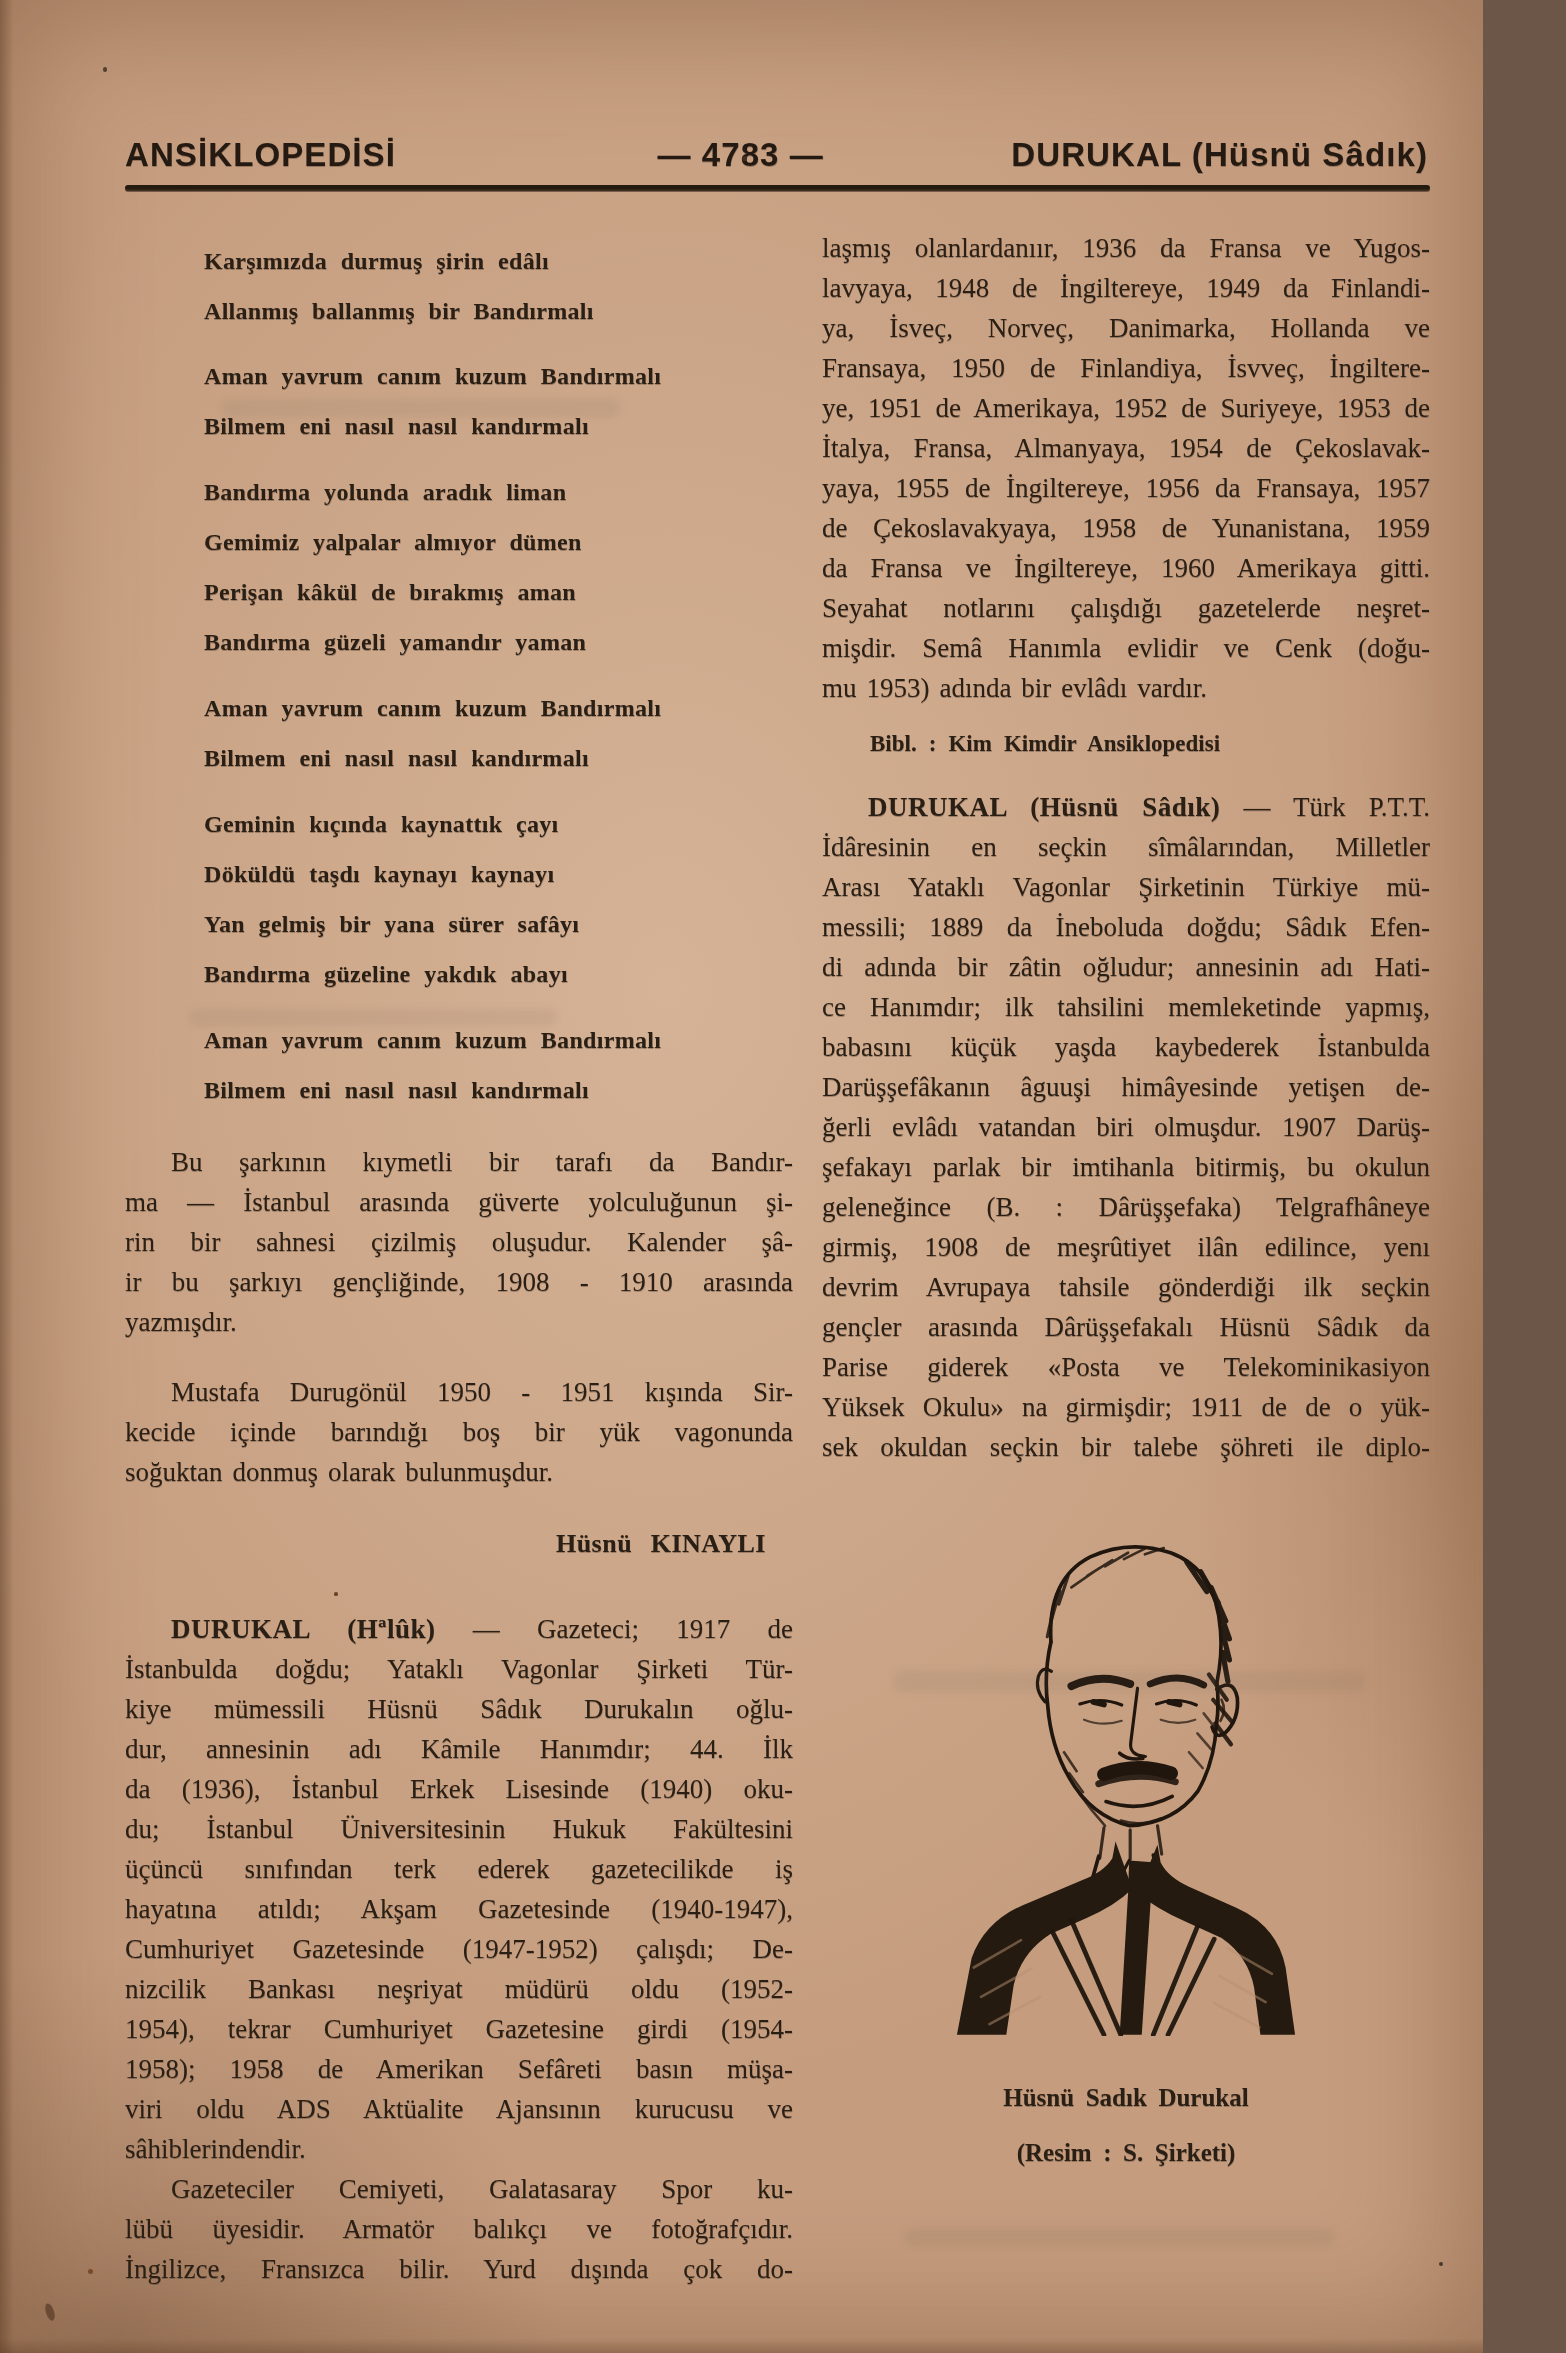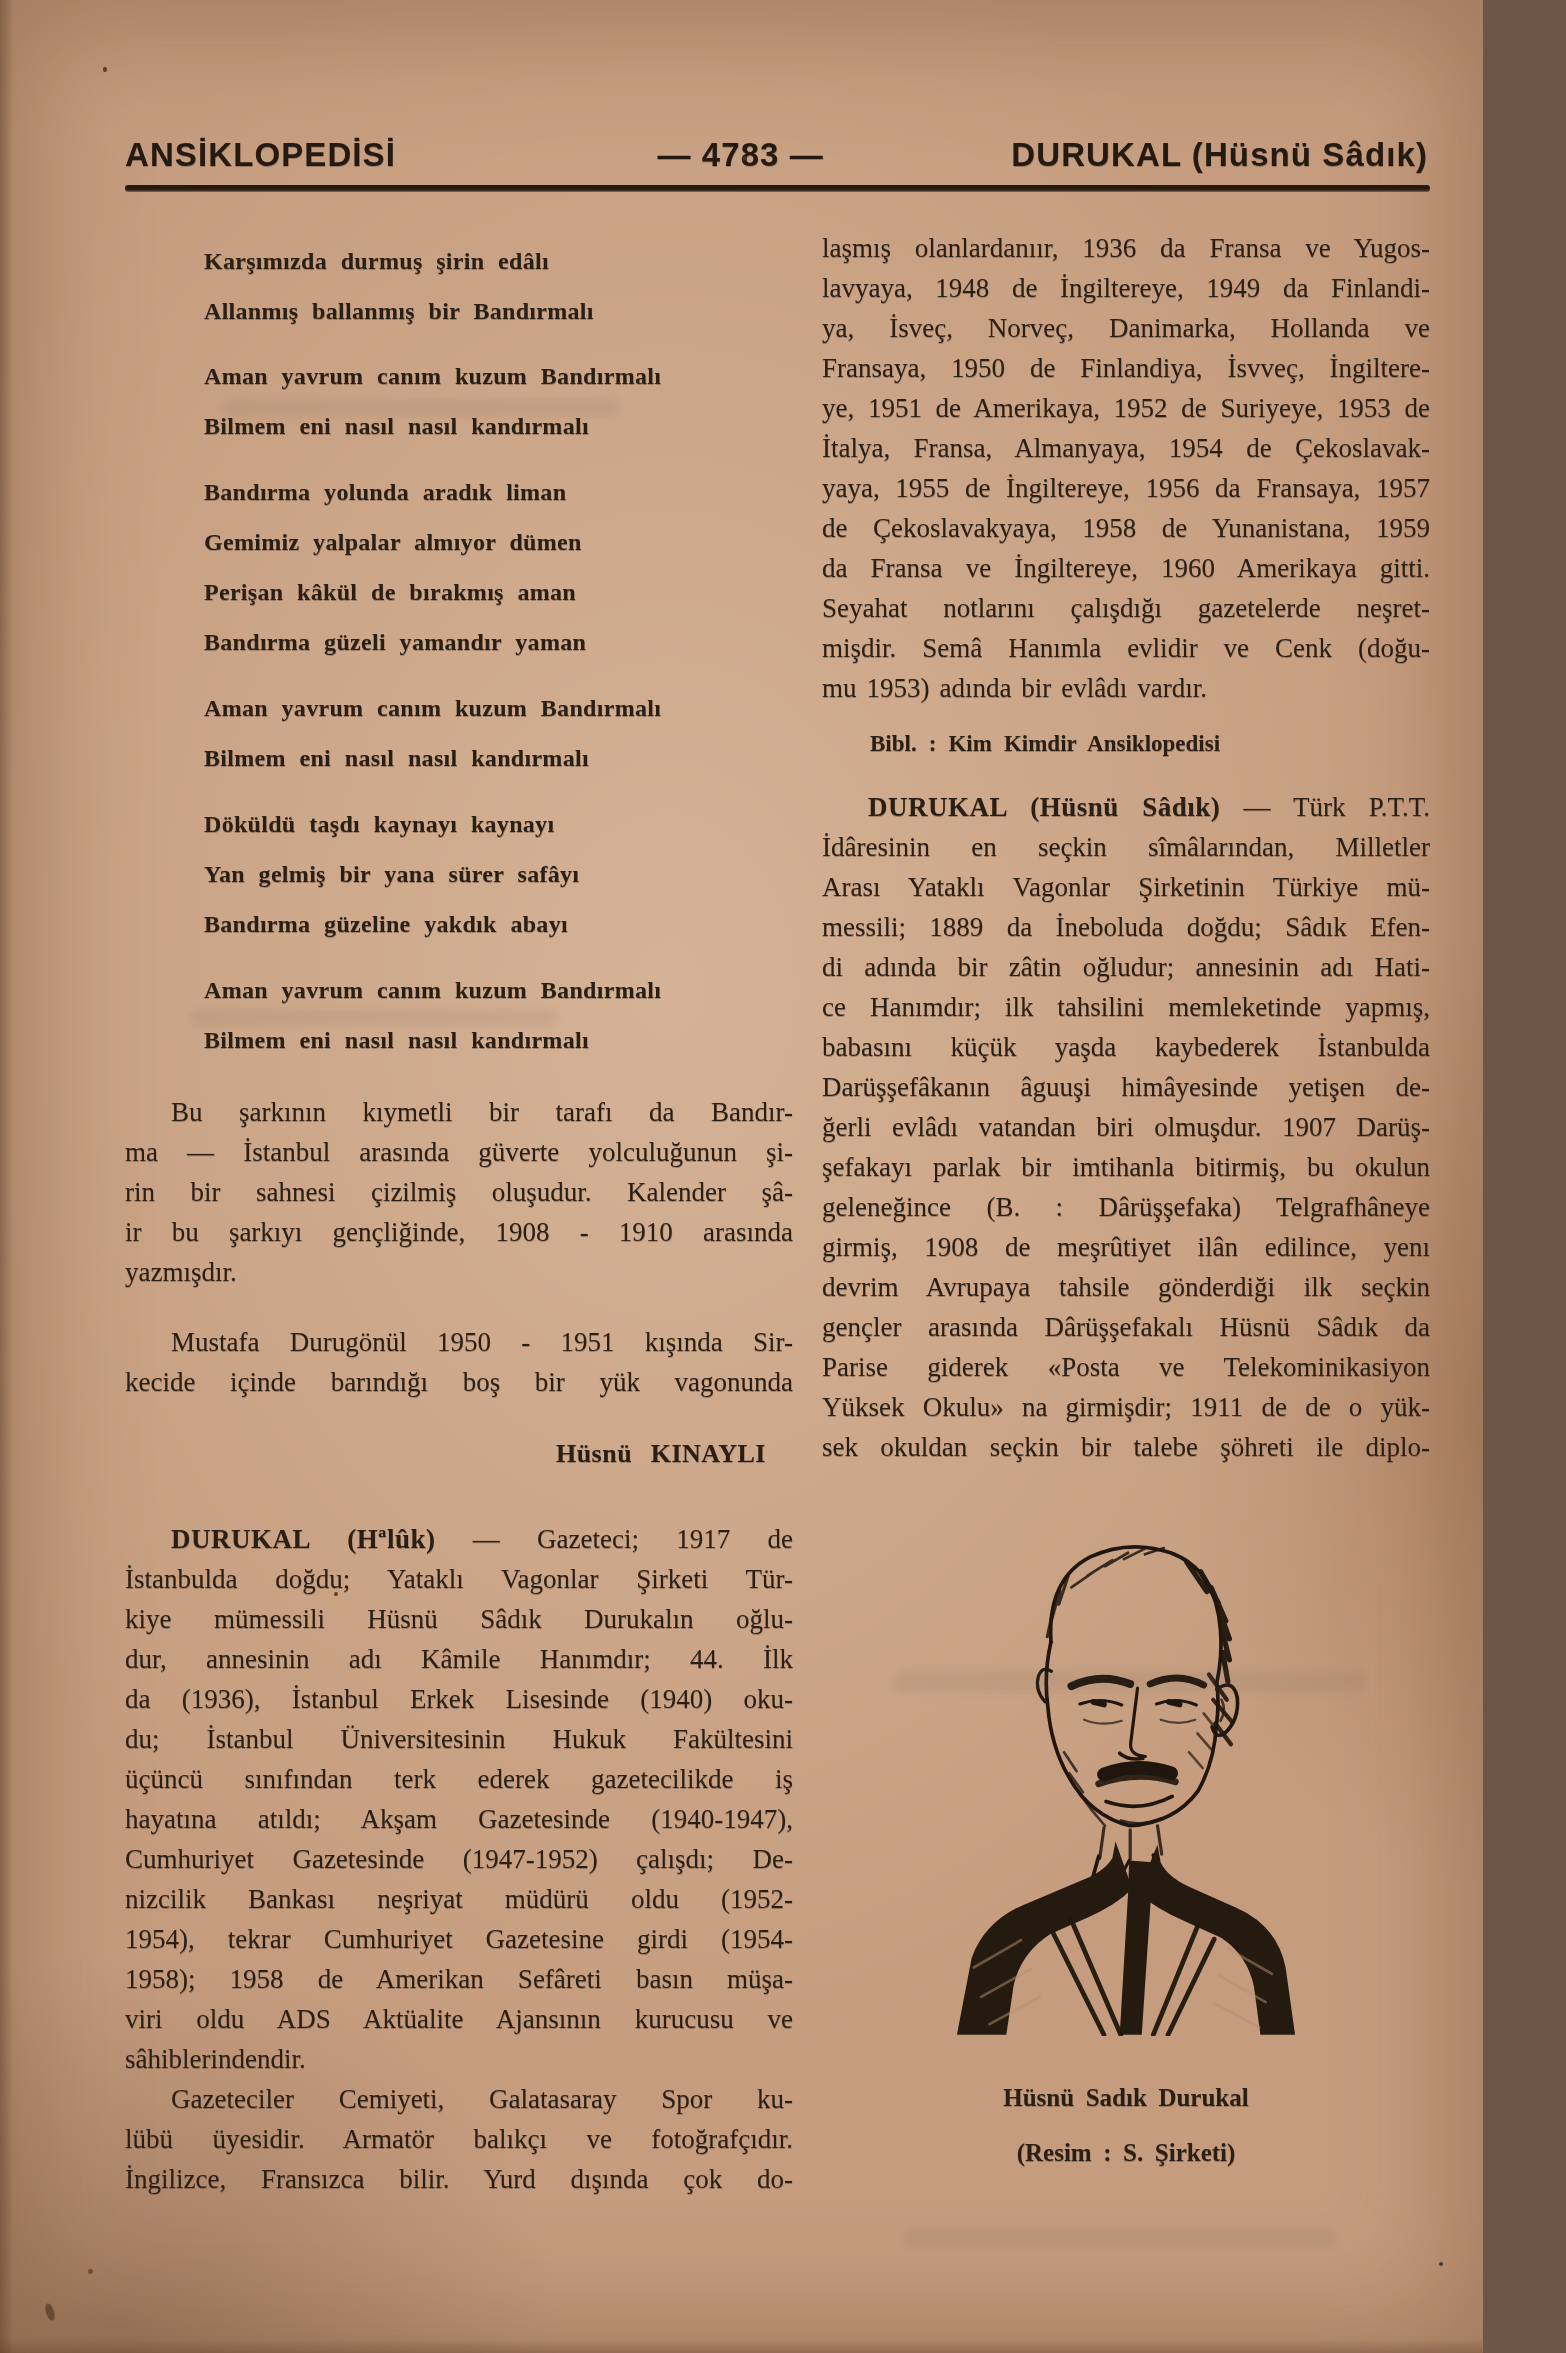--- a/index.html
+++ b/index.html
@@ -90,39 +90,41 @@
             <div class="pline">Bandırma yolunda aradık liman</div>
             <div class="pline">Gemimiz yalpalar almıyor dümen</div>
             <div class="pline">Perişan kâkül de bırakmış aman</div>
             <div class="pline">Bandırma güzeli yamandır yaman</div>
           </div>
           <div class="stanza">
             <div class="pline">Aman yavrum canım kuzum Bandırmalı</div>
             <div class="pline">Bilmem eni nasıl nasıl kandırmalı</div>
           </div>
           <div class="stanza">
+            <div class="pline">Geminin kıçında kaynattık çayı</div>
             <div class="pline">Döküldü taşdı kaynayı kaynayı</div>
             <div class="pline">Yan gelmiş bir yana sürer safâyı</div>
             <div class="pline">Bandırma güzeline yakdık abayı</div>
           </div>
           <div class="stanza">
             <div class="pline">Aman yavrum canım kuzum Bandırmalı</div>
             <div class="pline">Bilmem eni nasıl nasıl kandırmalı</div>
           </div>
         </div>
       <div class="para para1 indent">
           <div class="tl">Bu şarkının kıymetli bir tarafı da Bandır-</div>
           <div class="tl">ma — İstanbul arasında güverte yolculuğunun şi-</div>
           <div class="tl">rin bir sahnesi çizilmiş oluşudur. Kalender şâ-</div>
           <div class="tl">ir bu şarkıyı gençliğinde, 1908 - 1910 arasında</div>
           <div class="tl ragged">yazmışdır.</div>
         </div>
       <div class="para para2 indent">
           <div class="tl">Mustafa Durugönül 1950 - 1951 kışında Sir-</div>
           <div class="tl">kecide içinde barındığı boş bir yük vagonunda</div>
+          <div class="tl ragged">soğuktan donmuş olarak bulunmuşdur.</div>
         </div>
       <div class="signature">Hüsnü KINAYLI</div>
       <div class="para entry1 indent">
           <div class="tl"><b>DURUKAL (Hªlûk)</b> —  Gazeteci; 1917 de</div>
           <div class="tl">İstanbulda doğdu; Yataklı Vagonlar Şirketi Tür-</div>
           <div class="tl">kiye mümessili Hüsnü Sâdık Durukalın oğlu-</div>
           <div class="tl">dur, annesinin adı Kâmile Hanımdır; 44. İlk</div>
           <div class="tl">da (1936), İstanbul Erkek Lisesinde (1940) oku-</div>
           <div class="tl">du; İstanbul Üniversitesinin Hukuk Fakültesini</div>
           <div class="tl">üçüncü sınıfından terk ederek gazetecilikde iş</div>

